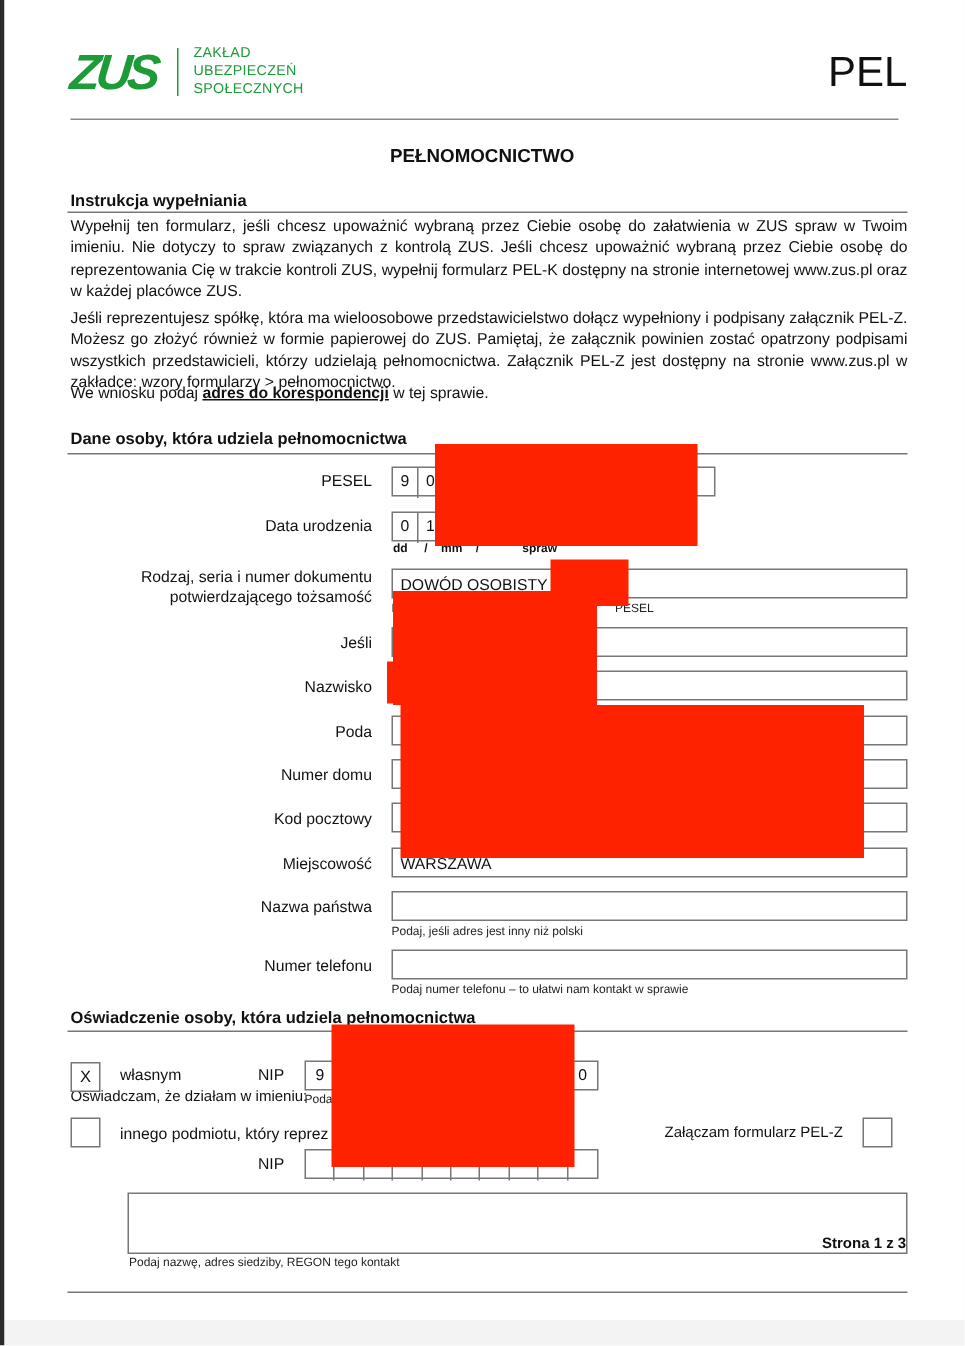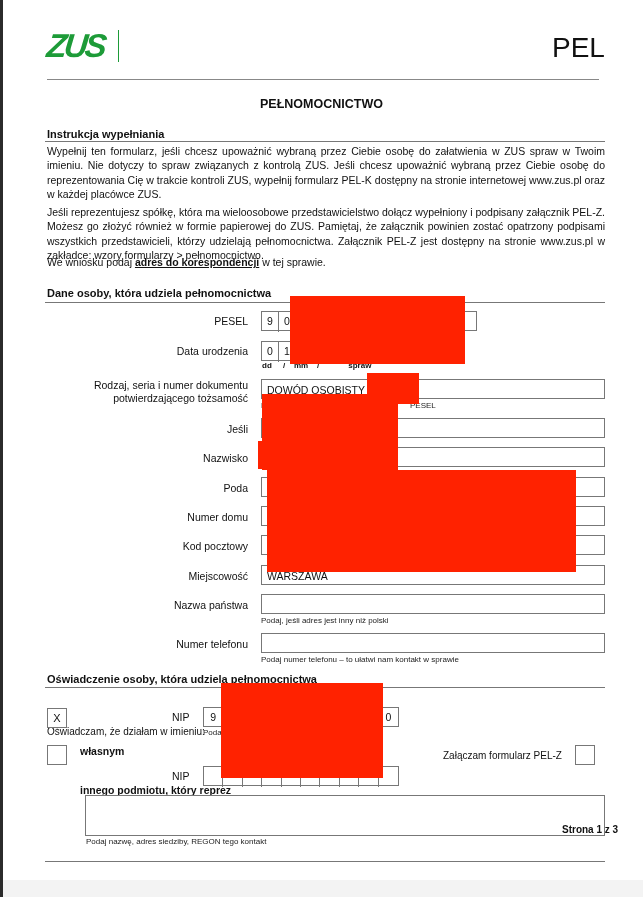--- a/index.html
+++ b/index.html
@@ -29,34 +29,39 @@
   .lbl { position:absolute; right:395px; font-size:10.5px; text-align:right; line-height:13px; }
   .box { position:absolute; border:1px solid #777; background:#fff; box-sizing:border-box; font-size:10.5px; }
   .wide { left:261px; width:344px; height:20px; padding:4px 0 0 5px; }
   .cells { display:flex; }
   .cell { width:17px; height:20px; border-right:1px solid #777; box-sizing:border-box; text-align:center; line-height:19px; font-size:10.5px; }
   .cell:last-child { border-right:none; }
   .hint { position:absolute; left:261px; font-size:8px; color:#222; }
   .datehint { position:absolute; left:262px; top:361px; font-size:8px; font-weight:bold; }
   .redact { position:absolute; background:#ff2200; }
   .chk { position:absolute; width:20px; height:20px; border:1px solid #777; box-sizing:border-box; text-align:center; line-height:19px; font-size:11px; background:#fff; }
-  .bold-lbl { position:absolute; font-weight:bold; font-size:10.5px;margin-top:34px; }
+  .bold-lbl { position:absolute; font-weight:normal; font-size:10.5px; }
   .small-lbl { position:absolute; font-size:10.5px; }
-  .pagenum { position:absolute; left:548px; top:824px; font-weight:bold; font-size:10px;margin-left:14px; }
+  .pagenum { position:absolute; left:548px; top:824px; font-weight:bold; font-size:10px; }
 </style>
 </head>
 <body>
 
 <div class="left-edge"></div>
 <div class="page"></div>
 <div class="bottom-fade"></div>
 
 <div class="logo">
   <span class="logo-mark">ZUS</span>
   <span class="logo-sep"></span>
+  <div class="logo-text">
+    <div>ZAKŁAD</div>
+    <div>UBEZPIECZEŃ</div>
+    <div>SPOŁECZNYCH</div>
+  </div>
 </div>
 <div class="form-code">PEL</div>
 <div class="hr-top"></div>
 
 <div class="doc-title">PEŁNOMOCNICTWO</div>
 
 <div class="sec-head" style="top:128px">Instrukcja wypełniania</div>
 <div class="sec-line" style="top:141px"></div>
 <div class="para" style="top:144px">Wypełnij ten formularz, jeśli chcesz upoważnić wybraną przez Ciebie osobę do załatwienia w ZUS spraw w Twoim imieniu. Nie dotyczy to spraw związanych z kontrolą ZUS. Jeśli chcesz upoważnić wybraną przez Ciebie osobę do reprezentowania Cię w trakcie kontroli ZUS, wypełnij formularz PEL-K dostępny na stronie internetowej www.zus.pl oraz w każdej placówce ZUS.</div>
 <div class="para" style="top:205px">Jeśli reprezentujesz spółkę, która ma wieloosobowe przedstawicielstwo dołącz wypełniony i podpisany załącznik PEL-Z. Możesz go złożyć również w formie papierowej do ZUS. Pamiętaj, że załącznik powinien zostać opatrzony podpisami wszystkich przedstawicieli, którzy udzielają pełnomocnictwa. Załącznik PEL-Z jest dostępny na stronie www.zus.pl w zakładce: wzory formularzy &gt; pełnomocnictwo.</div>

